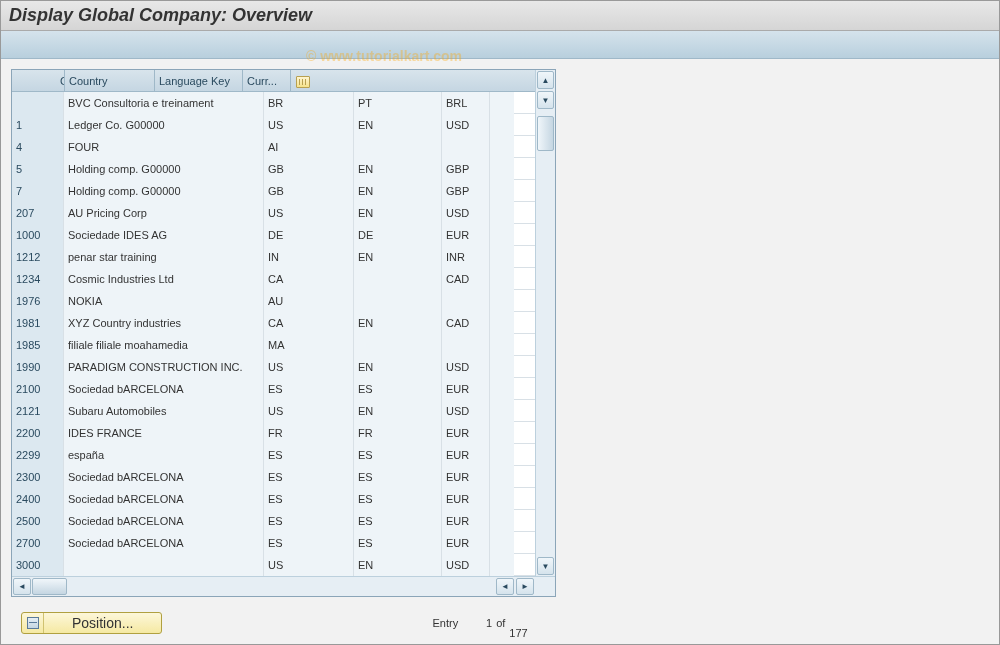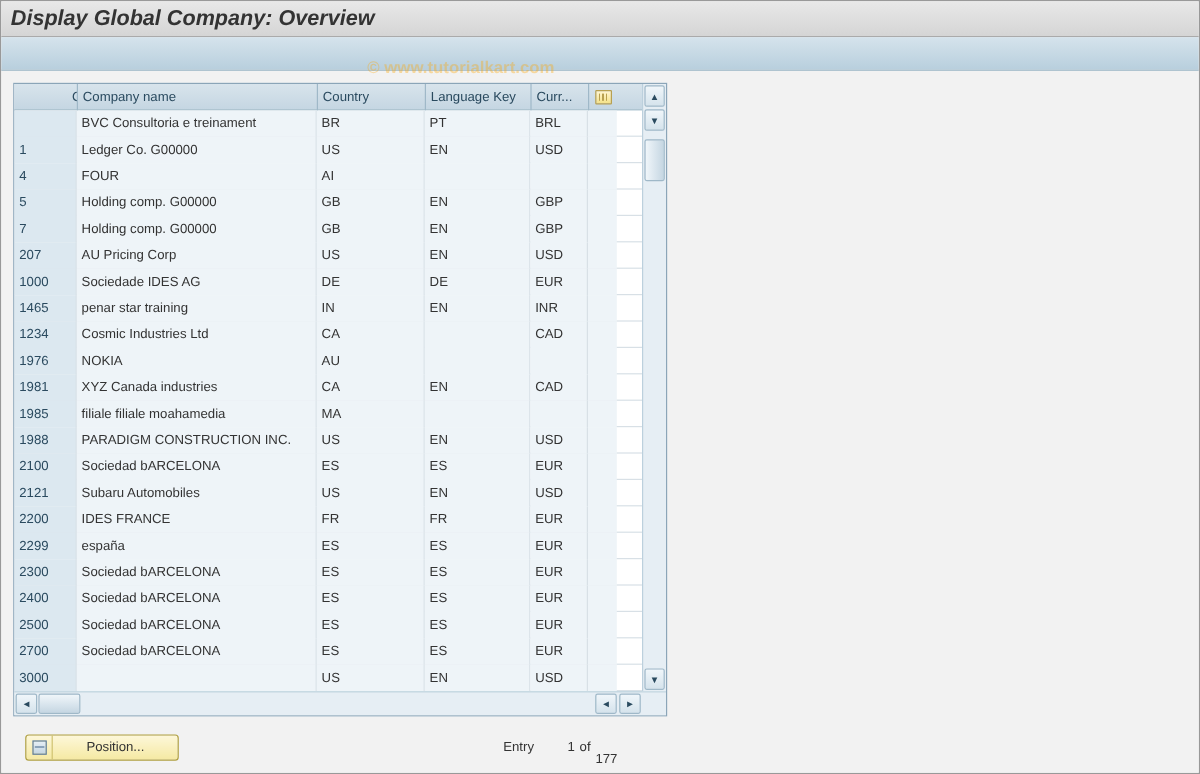--- a/index.html
+++ b/index.html
@@ -236,21 +236,21 @@
     .pos-icon::before {
       content:"";
       position:absolute;
       left:1px; right:1px; top:4px;
       height:1px;
       background:#5a7a9a;
     }
     .position-label {
       padding: 0 28px 0 28px;
       color: #333;
-      font-size: 11px;
+      font-size: 14px;
     }
     .entry-info {
       margin-left: 270px;
       color: #333;
       font-size: 11px;
       display:flex;
       align-items:center;
       gap: 4px;
     }
     .entry-current {
@@ -271,21 +271,20 @@
 <div class="toolbar">
   <span class="watermark">© www.tutorialkart.com</span>
 </div>
 
 <div class="content-area">
   <div class="table-container">
     <div class="grid-wrap">
       <div class="grid-main">
         <div class="grid-header">
           <div class="col-h col-company">Compa...</div>
-          <div class="col-h col-name">Company name</div>
           <div class="col-h col-country">Country</div>
           <div class="col-h col-lang">Language Key</div>
           <div class="col-h col-curr">Curr...</div>
           <div class="col-h col-config"><span class="config-icon"></span></div>
         </div>
         <div class="grid-body" id="grid-body">
             <div class="grid-row">
               <div class="grid-cell c-company"></div>
               <div class="grid-cell c-name">BVC Consultoria e treinament</div>
               <div class="grid-cell c-country">BR</div>
@@ -335,21 +334,21 @@
             </div>
             <div class="grid-row">
               <div class="grid-cell c-company">1000</div>
               <div class="grid-cell c-name">Sociedade IDES AG</div>
               <div class="grid-cell c-country">DE</div>
               <div class="grid-cell c-lang">DE</div>
               <div class="grid-cell c-curr">EUR</div>
               <div class="grid-cell c-spacer"></div>
             </div>
             <div class="grid-row">
-              <div class="grid-cell c-company">1465</div>
+              <div class="grid-cell c-company">1212</div>
               <div class="grid-cell c-name">penar star training</div>
               <div class="grid-cell c-country">IN</div>
               <div class="grid-cell c-lang">EN</div>
               <div class="grid-cell c-curr">INR</div>
               <div class="grid-cell c-spacer"></div>
             </div>
             <div class="grid-row">
               <div class="grid-cell c-company">1234</div>
               <div class="grid-cell c-name">Cosmic Industries Ltd</div>
               <div class="grid-cell c-country">CA</div>
@@ -360,36 +359,36 @@
             <div class="grid-row">
               <div class="grid-cell c-company">1976</div>
               <div class="grid-cell c-name">NOKIA</div>
               <div class="grid-cell c-country">AU</div>
               <div class="grid-cell c-lang"></div>
               <div class="grid-cell c-curr"></div>
               <div class="grid-cell c-spacer"></div>
             </div>
             <div class="grid-row">
               <div class="grid-cell c-company">1981</div>
-              <div class="grid-cell c-name">XYZ Canada industries</div>
+              <div class="grid-cell c-name">XYZ Country industries</div>
               <div class="grid-cell c-country">CA</div>
               <div class="grid-cell c-lang">EN</div>
               <div class="grid-cell c-curr">CAD</div>
               <div class="grid-cell c-spacer"></div>
             </div>
             <div class="grid-row">
               <div class="grid-cell c-company">1985</div>
               <div class="grid-cell c-name">filiale filiale moahamedia</div>
               <div class="grid-cell c-country">MA</div>
               <div class="grid-cell c-lang"></div>
               <div class="grid-cell c-curr"></div>
               <div class="grid-cell c-spacer"></div>
             </div>
             <div class="grid-row">
-              <div class="grid-cell c-company">1988</div>
+              <div class="grid-cell c-company">1990</div>
               <div class="grid-cell c-name">PARADIGM CONSTRUCTION INC.</div>
               <div class="grid-cell c-country">US</div>
               <div class="grid-cell c-lang">EN</div>
               <div class="grid-cell c-curr">USD</div>
               <div class="grid-cell c-spacer"></div>
             </div>
             <div class="grid-row">
               <div class="grid-cell c-company">2100</div>
               <div class="grid-cell c-name">Sociedad bARCELONA</div>
               <div class="grid-cell c-country">ES</div>

